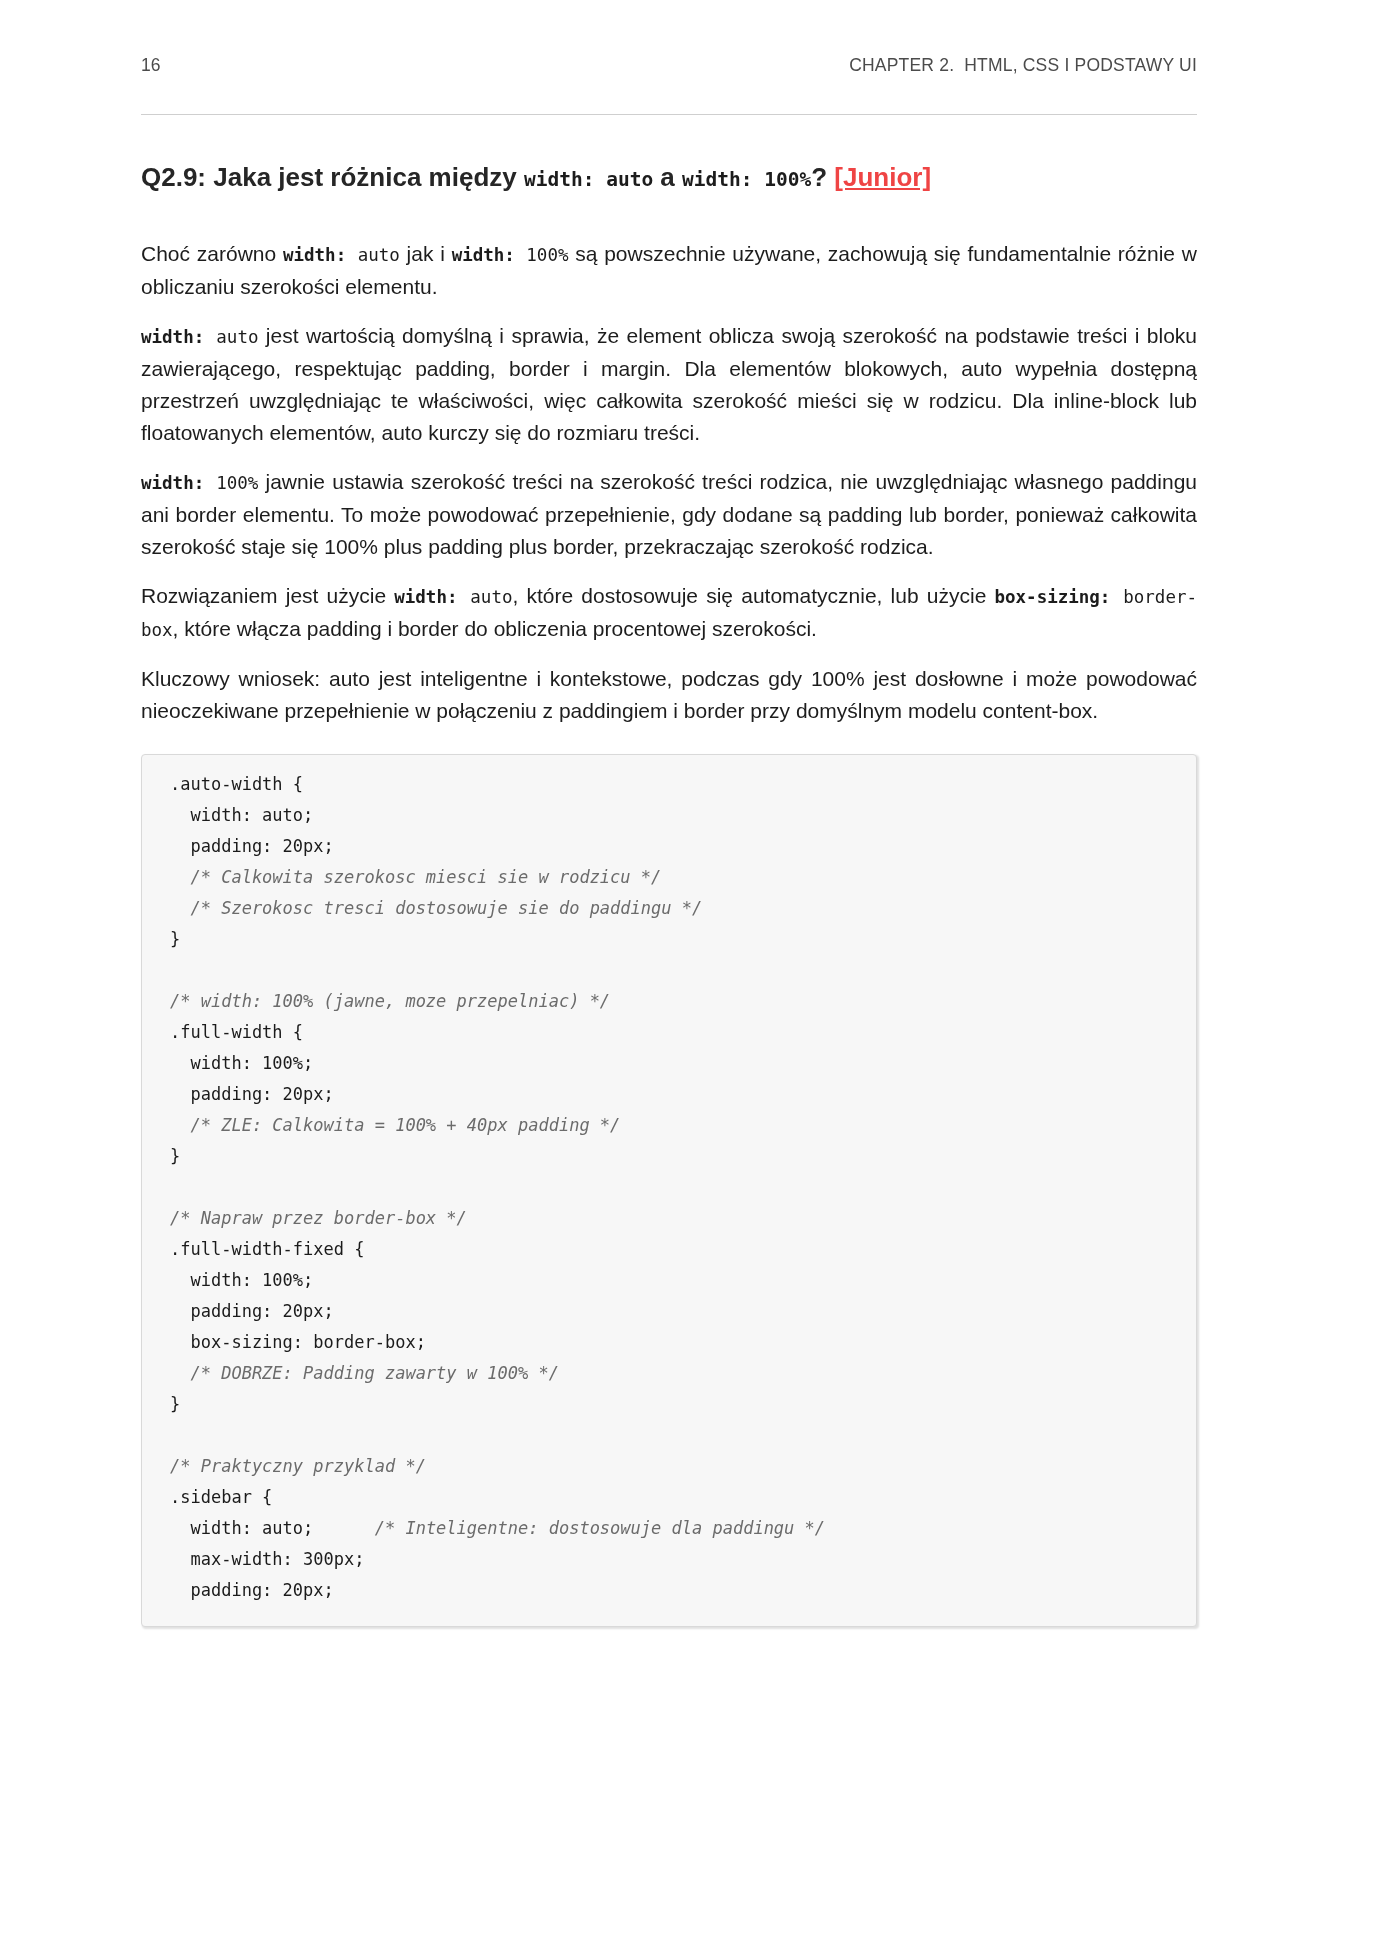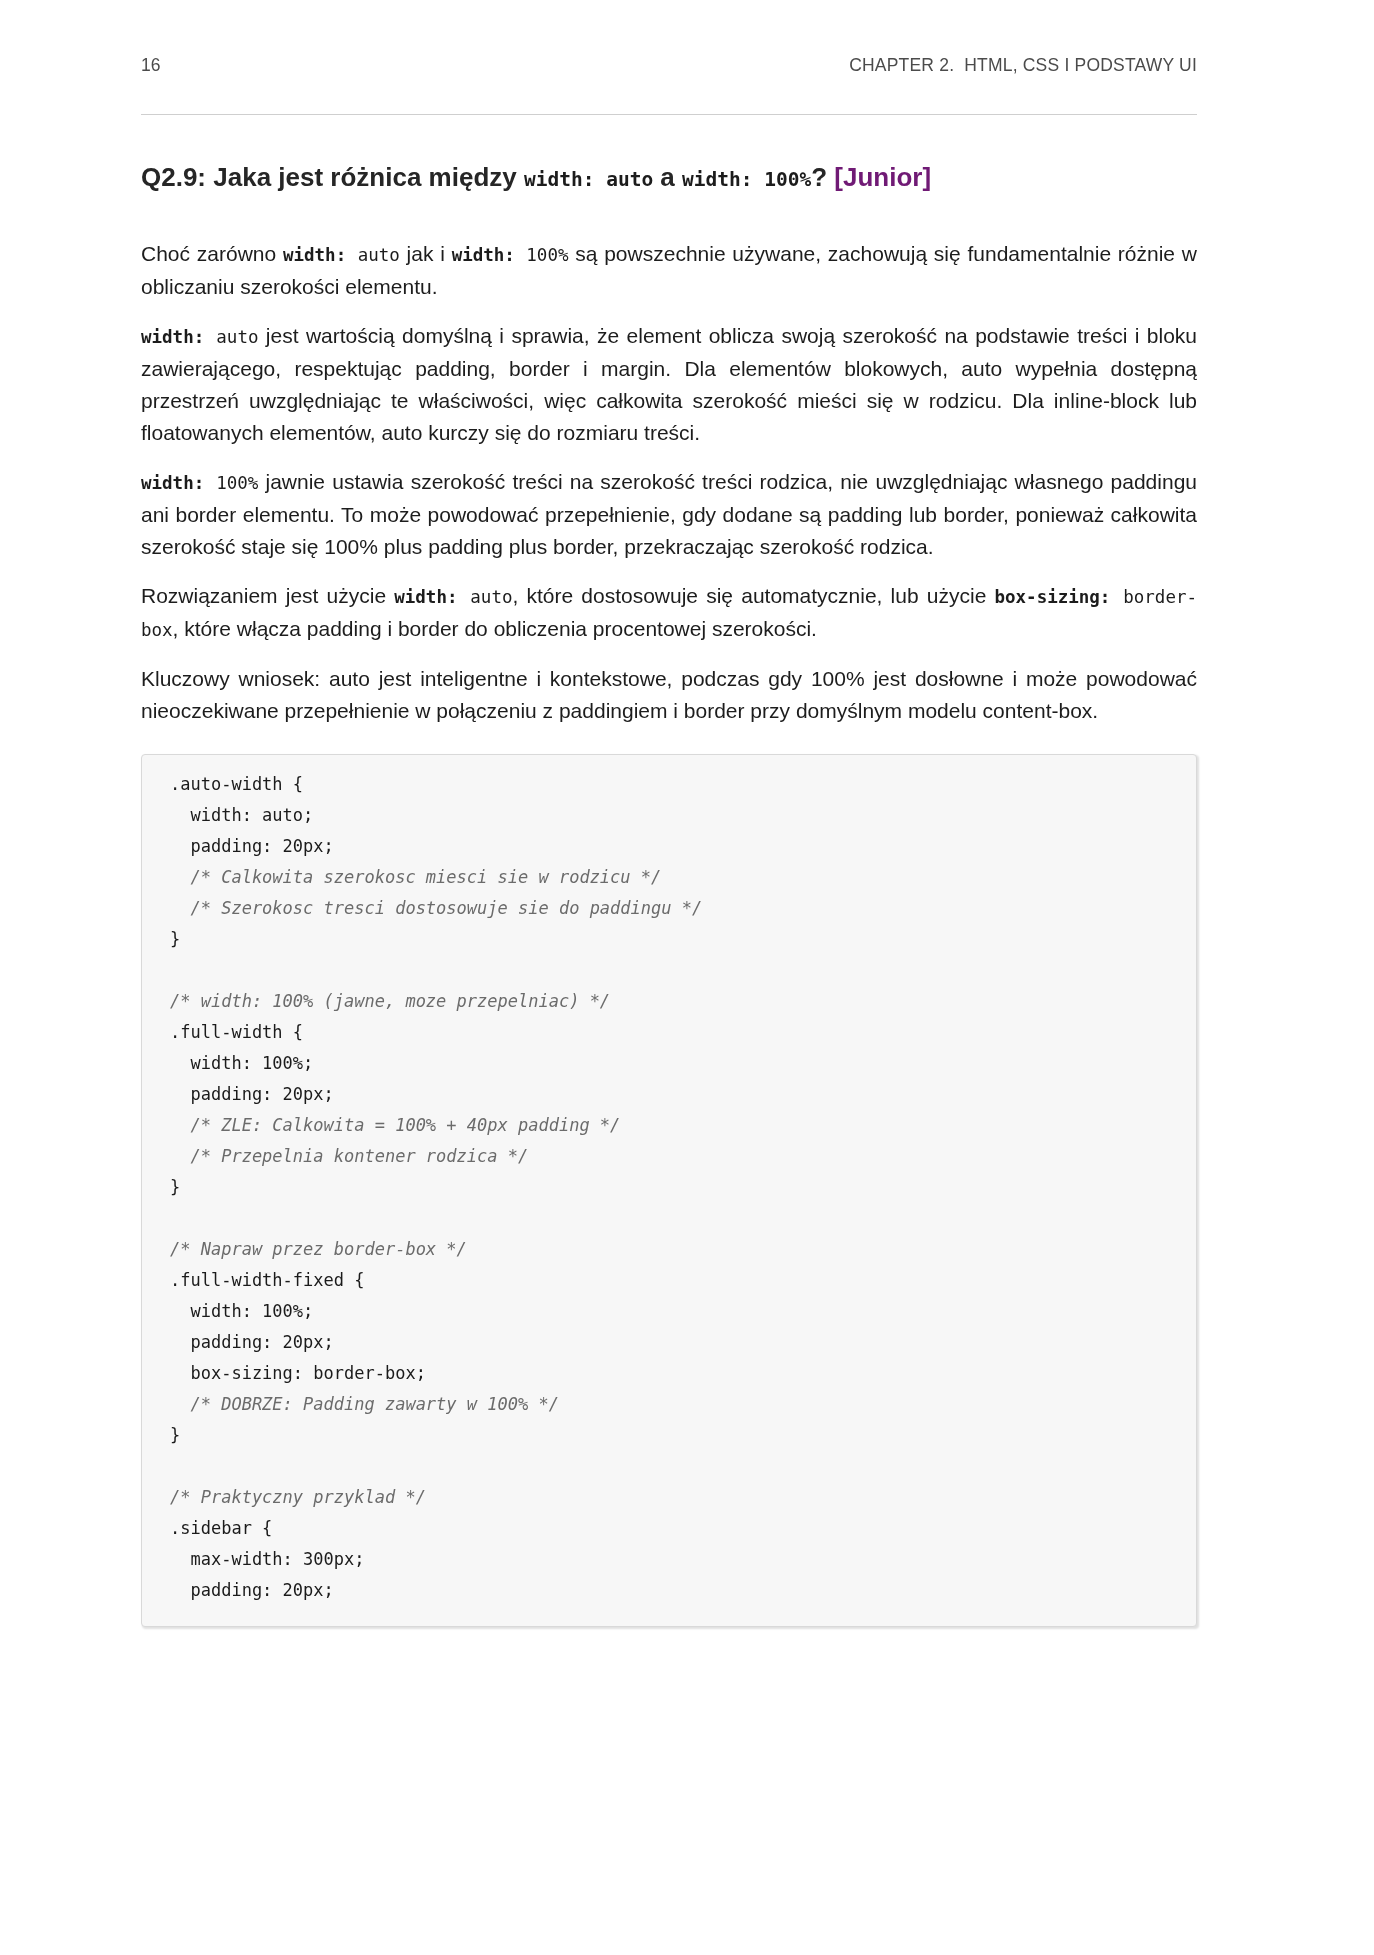--- a/index.html
+++ b/index.html
@@ -95,21 +95,21 @@
 
     <div class="header-row">
       <span class="page-number">16</span>
       <span class="chapter-heading">
         <span class="chapter-label">CHAPTER 2.</span><span>HTML, CSS I PODSTAWY UI</span>
       </span>
     </div>
 
     <hr class="header-rule">
 
-    <h1 class="question-title"><span class="">Q2.9: Jaka jest różnica między </span><span class="mono">width:</span><span class="mono"> auto</span><span class=""> a </span><span class="mono">width:</span><span class="mono"> 100%</span><span class="">? </span><span class="badge" style="color: #701a75;">[Junior]</span></h1>
+    <h1 class="question-title"><span class="">Q2.9: Jaka jest różnica między </span><span class="mono">width:</span><span class="mono"> auto</span><span class=""> a </span><span class="mono">width:</span><span class="mono"> 100%</span><span class="">? </span><span class="badge" style="color: #ef4444; text-decoration: underline;">[Junior]</span></h1>
 
     <div class="answer-section">
         <p><span class="">Choć zarówno </span><span class="mono prop">width:</span><span class="mono"> auto</span><span class=""> jak i </span><span class="mono prop">width:</span><span class="mono"> 100%</span><span class=""> są powszechnie używane, zachowują się fundamentalnie różnie w obliczaniu szerokości elementu.</span></p>
         <p><span class="mono prop">width:</span><span class="mono"> auto</span><span class=""> jest wartością domyślną i sprawia, że element oblicza swoją szerokość na podstawie treści i bloku zawierającego, respektując padding, border i margin. Dla elementów blokowych, auto wypełnia dostępną przestrzeń uwzględniając te właściwości, więc całkowita szerokość mieści się w rodzicu. Dla inline-block lub floatowanych elementów, auto kurczy się do rozmiaru treści.</span></p>
         <p><span class="mono prop">width:</span><span class="mono"> 100%</span><span class=""> jawnie ustawia szerokość treści na szerokość treści rodzica, nie uwzględniając własnego paddingu ani border elementu.  To może powodować przepełnienie, gdy dodane są padding lub border, ponieważ całkowita szerokość staje się 100% plus padding plus border, przekraczając szerokość rodzica.</span></p>
         <p><span class="">Rozwiązaniem jest użycie </span><span class="mono prop">width:</span><span class="mono"> auto</span><span class="">, które dostosowuje się automatycznie, lub użycie </span><span class="mono prop">box-sizing:</span><span class="mono"> border-box</span><span class="">, które włącza padding i border do obliczenia procentowej szerokości.</span></p>
         <p><span class="">Kluczowy wniosek:  auto jest inteligentne i kontekstowe, podczas gdy 100% jest dosłowne i może powodować nieoczekiwane przepełnienie w połączeniu z paddingiem i border przy domyślnym modelu content-box.</span></p>
       </div>
 
     <div class="code-block" style="background: rgb(247, 247, 247); border-color: rgb(217, 217, 217);">
@@ -118,31 +118,31 @@
         <div class="code-line"><span class="codetext">  padding: 20px;</span></div>
         <div class="code-line"><span class="comment">  /* Calkowita szerokosc miesci sie w rodzicu */</span></div>
         <div class="code-line"><span class="comment">  /* Szerokosc tresci dostosowuje sie do paddingu */</span></div>
         <div class="code-line"><span class="codetext">}</span></div>
         <div class="code-line">&nbsp;</div>
         <div class="code-line"><span class="comment">/* width: 100% (jawne, moze przepelniac) */</span></div>
         <div class="code-line"><span class="codetext">.full-width {</span></div>
         <div class="code-line"><span class="codetext">  width: 100%;</span></div>
         <div class="code-line"><span class="codetext">  padding: 20px;</span></div>
         <div class="code-line"><span class="comment">  /* ZLE: Calkowita = 100% + 40px padding */</span></div>
-        <div class="code-line"><span class="comment">  /* Przepelnia kontener rodzica */</span></div>
         <div class="code-line"><span class="codetext">}</span></div>
         <div class="code-line">&nbsp;</div>
         <div class="code-line"><span class="comment">/* Napraw przez border-box */</span></div>
         <div class="code-line"><span class="codetext">.full-width-fixed {</span></div>
         <div class="code-line"><span class="codetext">  width: 100%;</span></div>
         <div class="code-line"><span class="codetext">  padding: 20px;</span></div>
         <div class="code-line"><span class="codetext">  box-sizing: border-box;</span></div>
         <div class="code-line"><span class="comment">  /* DOBRZE: Padding zawarty w 100% */</span></div>
         <div class="code-line"><span class="codetext">}</span></div>
         <div class="code-line">&nbsp;</div>
         <div class="code-line"><span class="comment">/* Praktyczny przyklad */</span></div>
         <div class="code-line"><span class="codetext">.sidebar {</span></div>
+        <div class="code-line"><span class="codetext">  width: auto;</span><span class="comment">      /* Inteligentne: dostosowuje dla paddingu */</span></div>
         <div class="code-line"><span class="codetext">  max-width: 300px;</span></div>
         <div class="code-line"><span class="codetext">  padding: 20px;</span></div>
       </div>
 
   </div>
 </div>
 
 </body></html>

